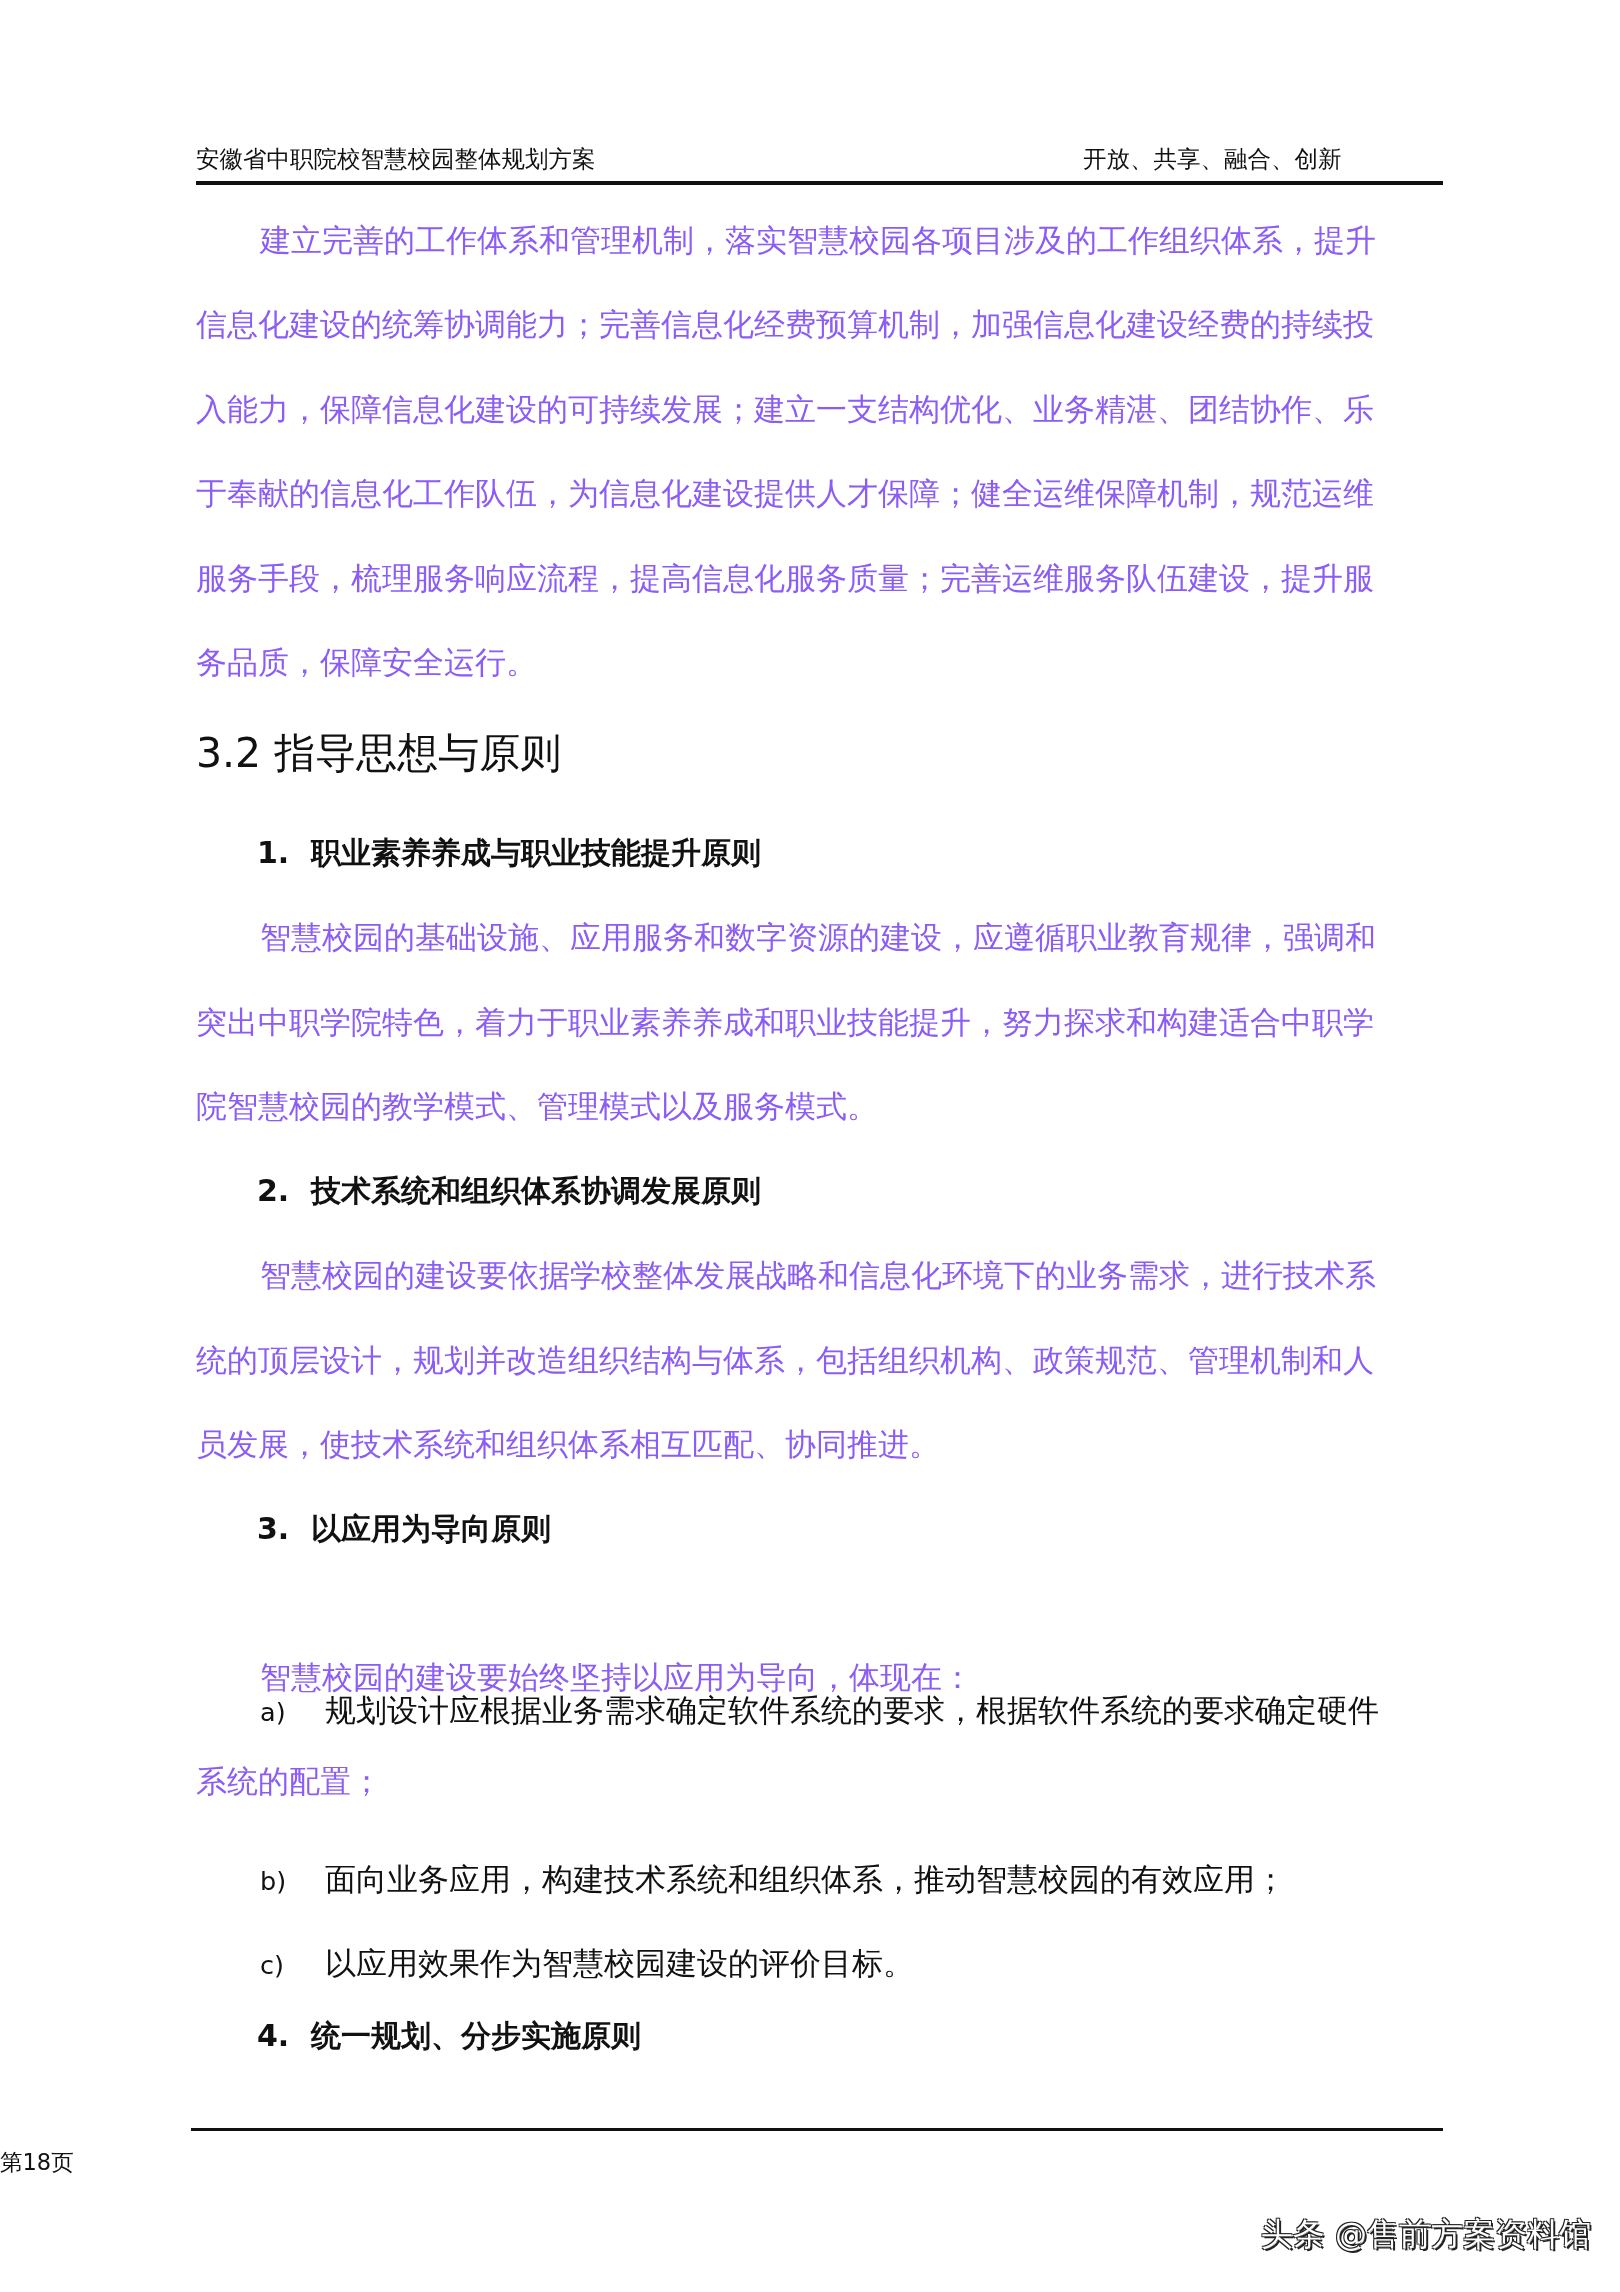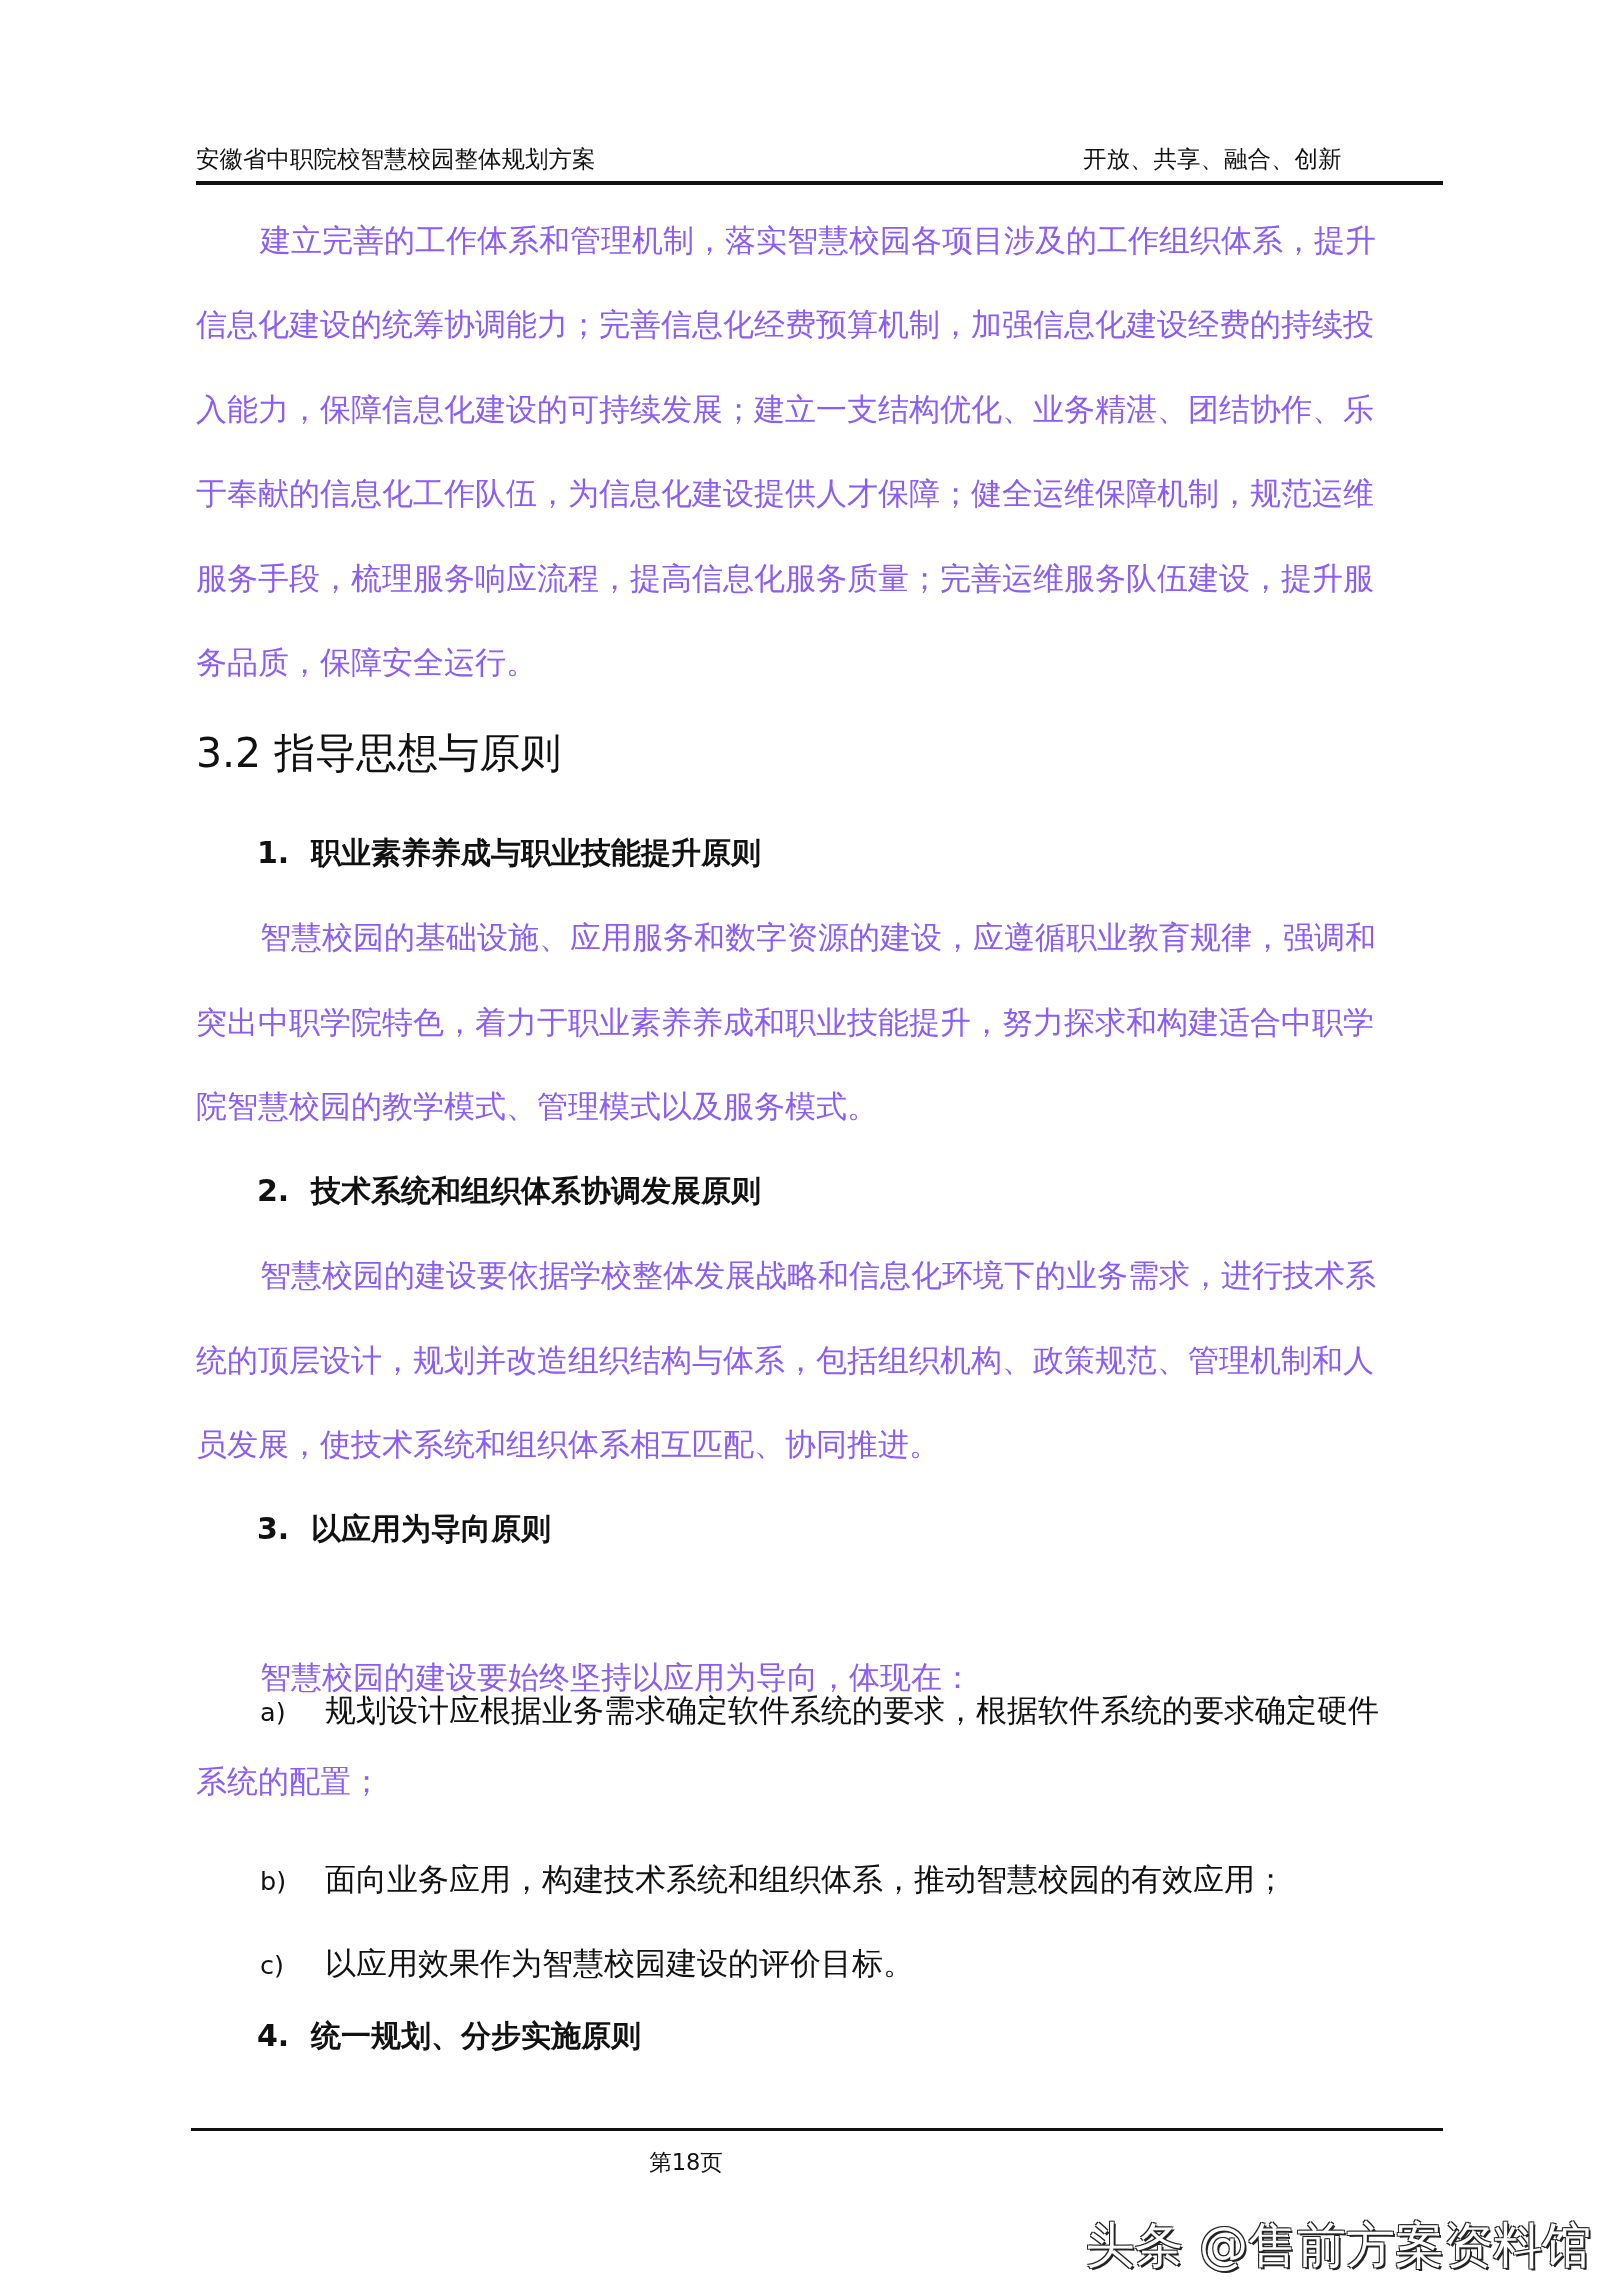--- a/index.html
+++ b/index.html
@@ -12,22 +12,22 @@
   .rule { position: absolute; left: 196px; width: 1247px; background: #111; }
   .rule-top { top: 181px; height: 3.9px; }
   .rule-bot { top: 2128px; height: 2.9px; left: 191px; width: 1252px; }
   .line { position: absolute; left: 196px; font-size: 31px; line-height: 39px; white-space: nowrap; color: #8b5cf6; }
   .ind { left: 260px; }
   .h2 { position: absolute; left: 196px; font-size: 41px; font-weight: normal; line-height: 49px; white-space: nowrap; }
   .h3 { position: absolute; left: 257px; font-size: 30px; font-weight: bold; line-height: 39px; white-space: nowrap; }
   .h3 .num { display: inline-block; width: 54px; }
   .item { position: absolute; left: 260px; font-size: 31px; line-height: 39px; white-space: nowrap; margin-top: 13px; }
   .item .mk { display: inline-block; width: 65px; font-size: 25.5px; }
-  .pno { position: absolute; top: 2147px; left: 16px; width: 1340px; text-align: center; font-size: 22.5px; }
-  .wm { position: absolute; top: 2213px; right: 29px; font-size: 49px; color: #fff;
+  .pno { position: absolute; top: 2147px; left: 0; width: 1340px; font-size: 22.5px; }
+  .wm { position: absolute; top: 2213px; right: 29px; font-size: 32px; color: #fff;
         text-shadow: 2px 2px 0 #222, -1px -1px 0 #222, 1px -1px 0 #222, -1px 1px 0 #222; white-space: nowrap; }
 </style>
 </head>
 <body>
 
 <div class="abs hdr hdr-left">安徽省中职院校智慧校园整体规划方案</div>
 <div class="abs hdr hdr-right">开放、共享、融合、创新</div>
 <div class="rule rule-top"></div>
 
 <div class="line ind" style="top:221px">建立完善的工作体系和管理机制，落实智慧校园各项目涉及的工作组织体系，提升</div>

